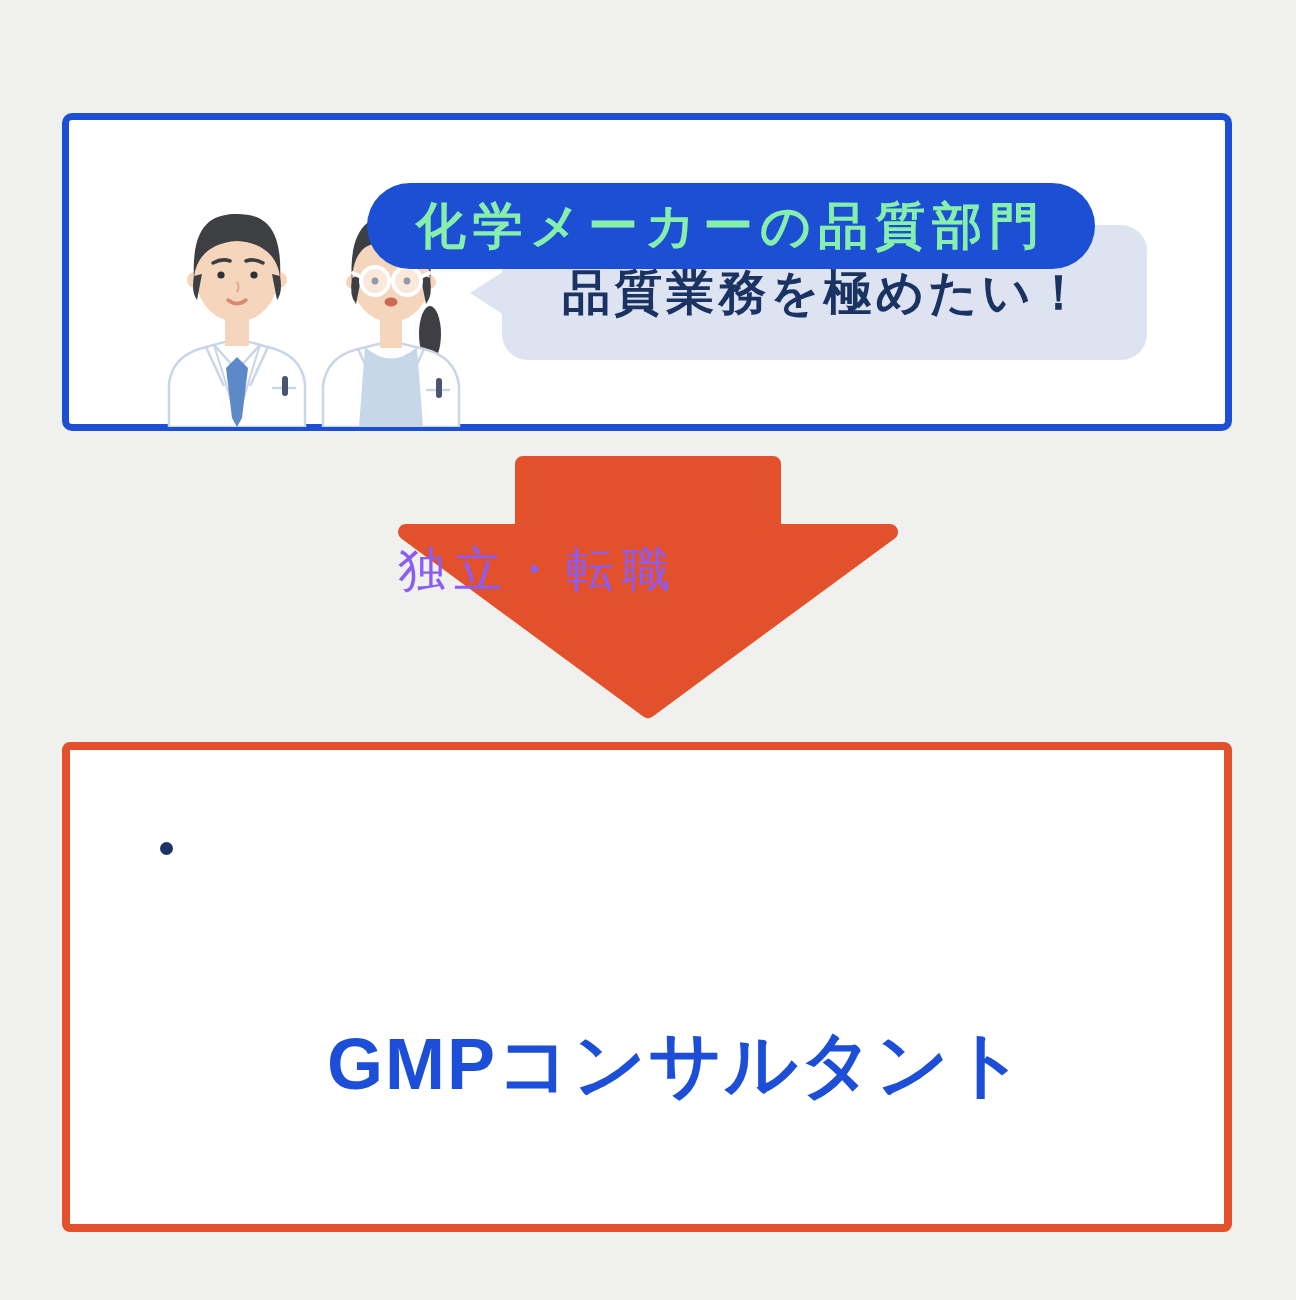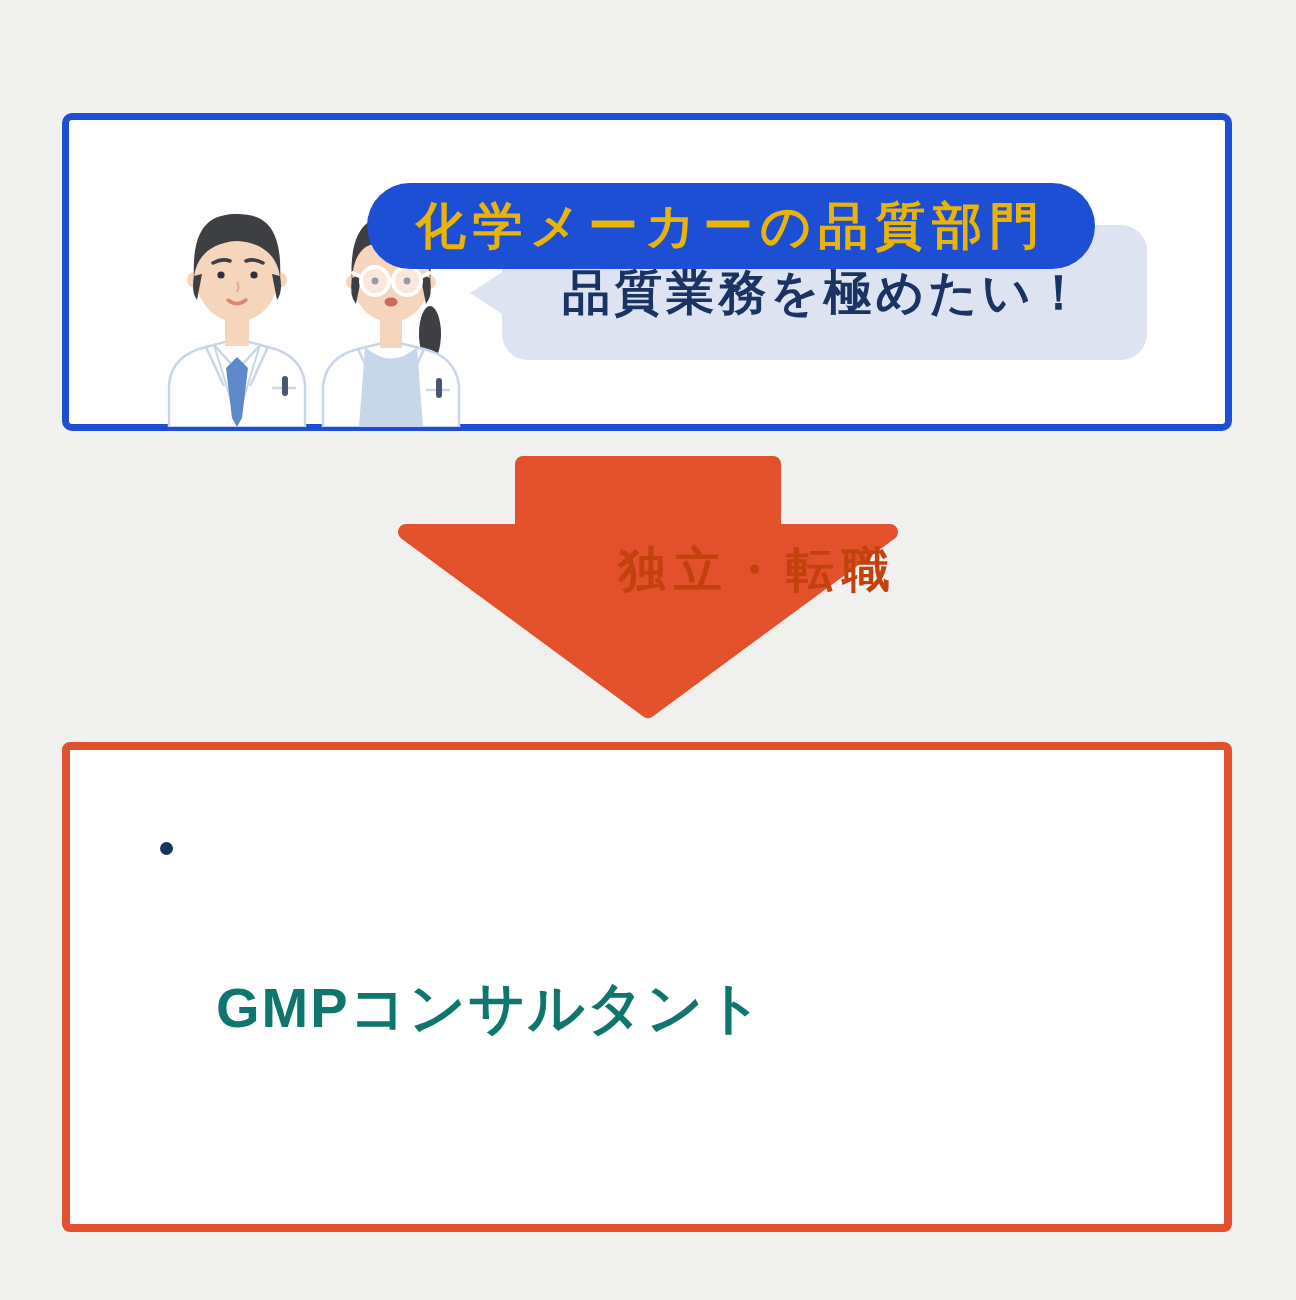--- a/index.html
+++ b/index.html
@@ -37,21 +37,21 @@
     width: 728px;
     height: 86px;
     background: #1c4fd4;
     border-radius: 46px;
     display: flex;
     align-items: center;
     justify-content: center;
     z-index: 3;
   }
   .title-pill span {
-    color: #eab308;
+    color: #86efac;
     font-size: 50px;
     font-weight: 800;
     letter-spacing: 7px;
     white-space: nowrap;
     text-align: right;
   }
 
   .illustration {
     position: absolute;
     left: 75px;
@@ -102,24 +102,24 @@
   .down-arrow svg {
     position: absolute;
     inset: 0;
     overflow: visible;
   }
   .arrow-label {
     position: absolute;
     left: 0;
     top: 86px;
     width: 100%;
-    text-align: right;
-    color: #c2410c;
+    text-align: left;
+    color: #8b5cf6;
     font-size: 48px;
-    font-weight: 700;
+    font-weight: 400;
     letter-spacing: 8px;
     z-index: 2;
     white-space: nowrap;
   }
 
   
   .bottom-box {
     position: absolute;
     left: 62px;
     top: 742px;
@@ -135,26 +135,27 @@
     padding: 0;
     position: absolute;
     left: 88px;
     top: 62px;
     width: 980px;
   }
   .career-list li {
     position: relative;
     padding-left: 58px;
     margin-bottom: 34px;
-    color: #0f766e;
-    font-size: 56px;
+    color: #1d4ed8;
+    font-size: 72px;
     font-weight: 800;
     line-height: 1.4;
     letter-spacing: 2px;
     white-space: pre-line;
+    text-align: center;
   }
   .career-list li:last-child { margin-bottom: 0; }
   .career-list li .dot {
     position: absolute;
     left: 2px;
     top: 30px;
     width: 13px;
     height: 13px;
     border-radius: 50%;
     background: #1a3363;

